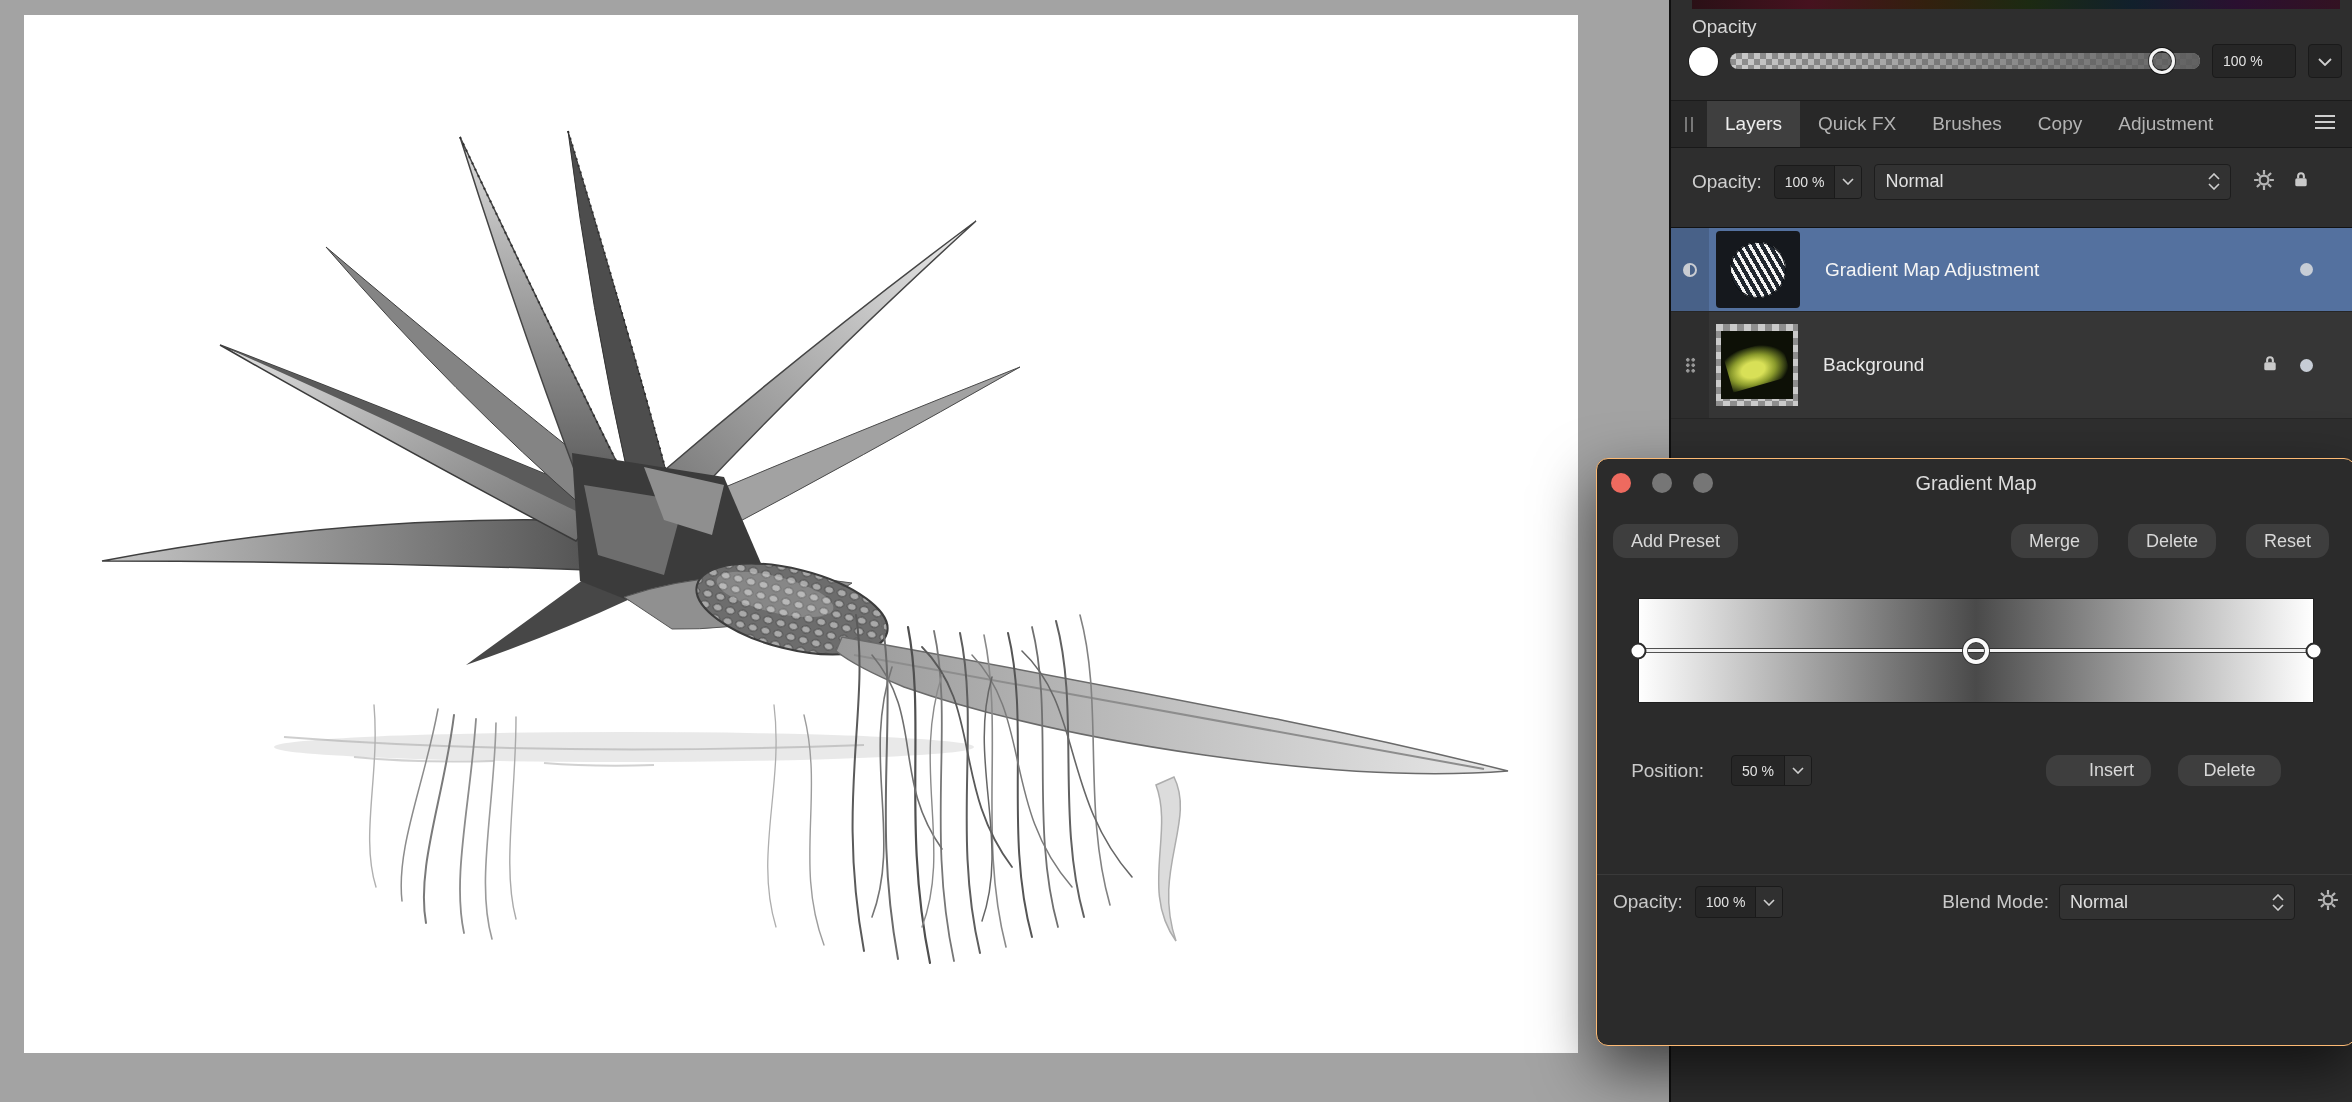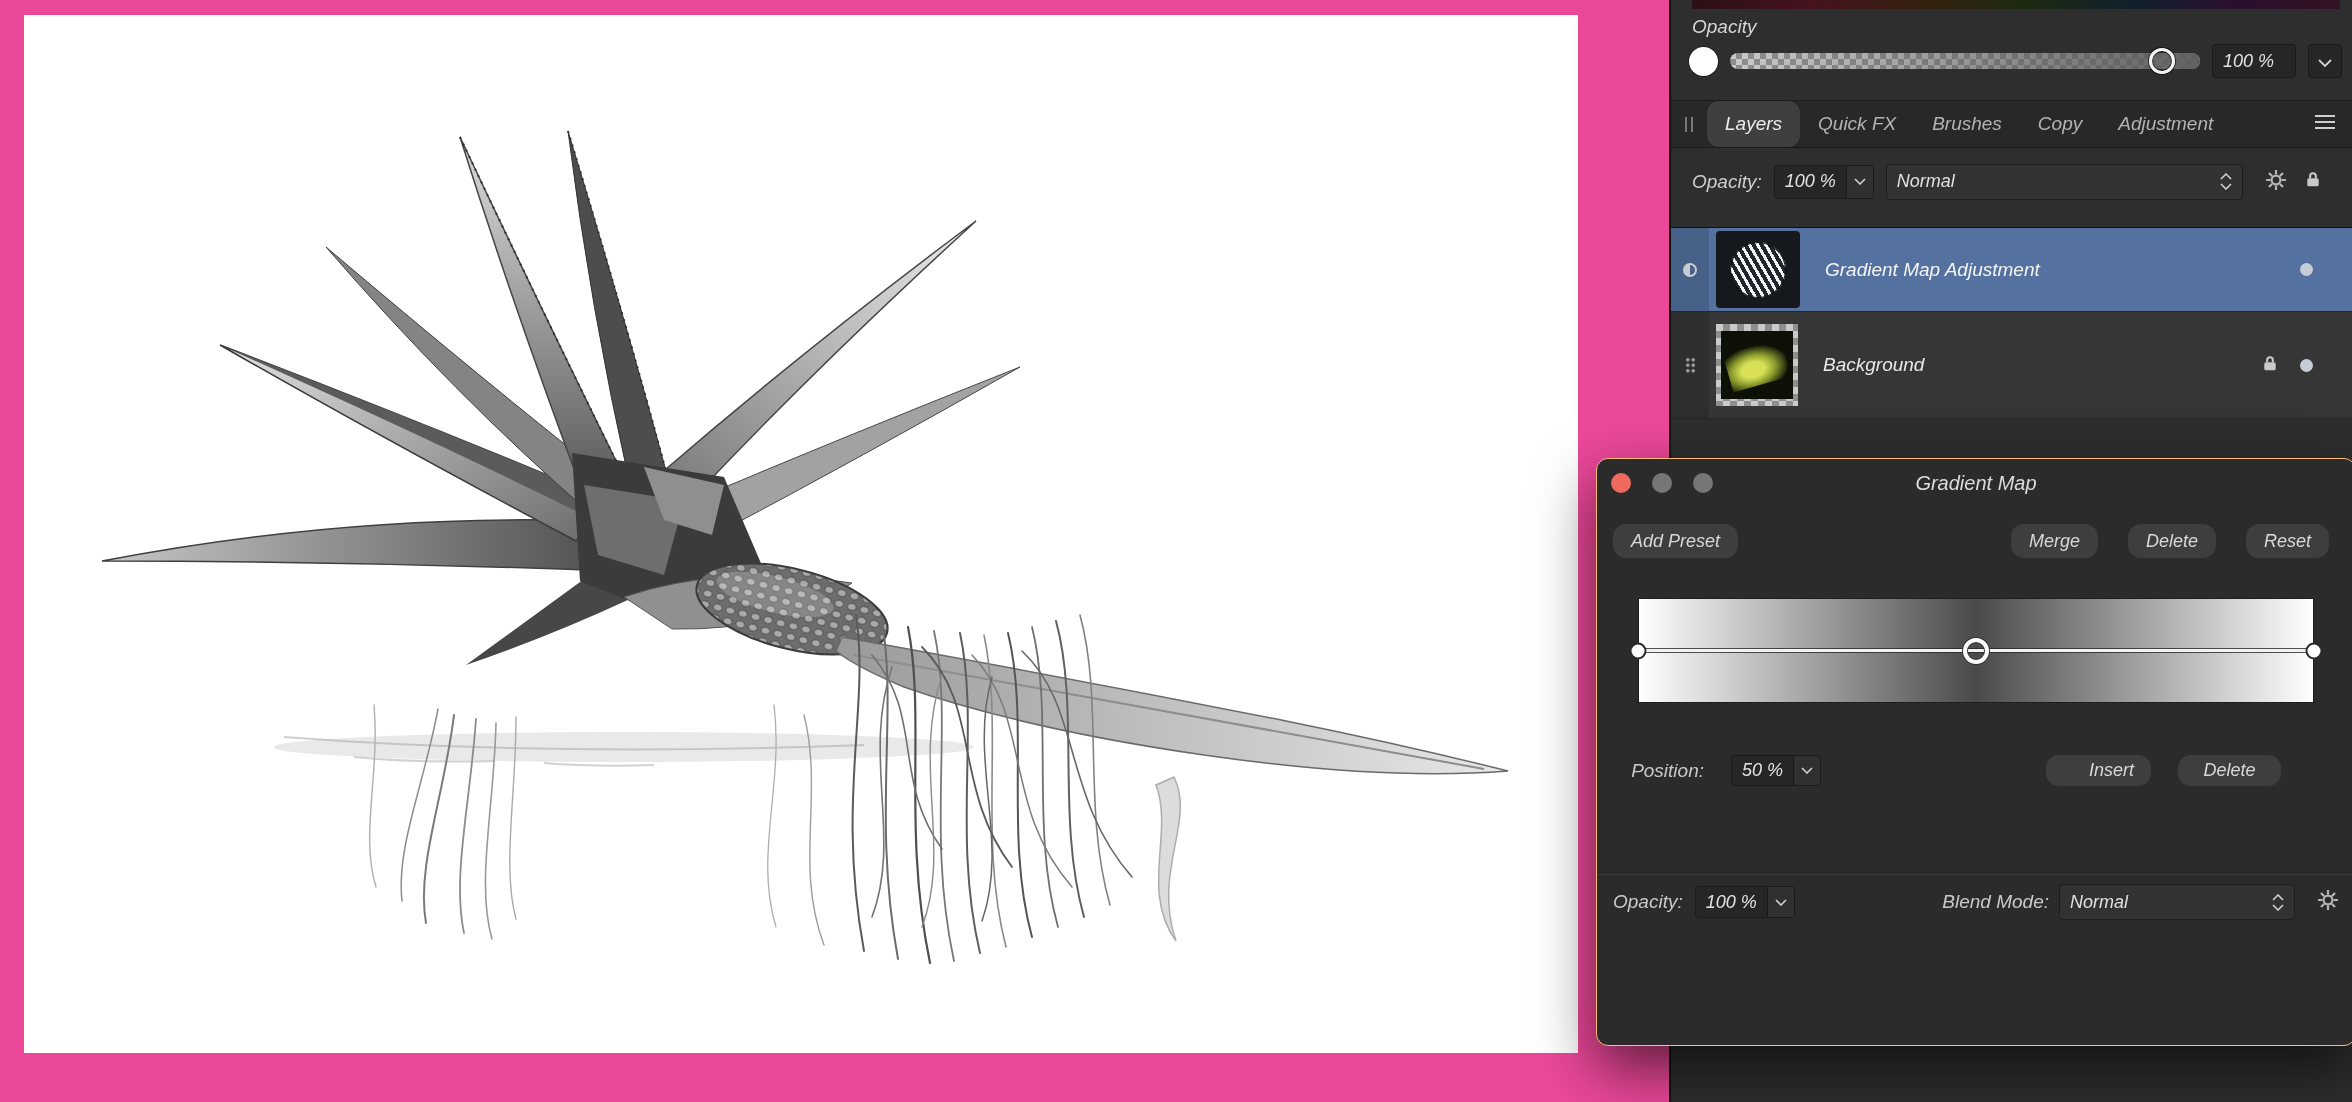--- a/index.html
+++ b/index.html
@@ -1,17 +1,17 @@
 <!DOCTYPE html>
 <html><head>
 <meta charset="utf-8">
 <style>
   html,body{margin:0;padding:0;background:#232323;}
   body{font-family:"Liberation Sans",sans-serif;-webkit-font-smoothing:antialiased;}
-  #screen{position:relative;width:2352px;height:1102px;overflow:hidden;background:#ec4899;font-style:italic;}
+  #screen{position:relative;width:2352px;height:1102px;overflow:hidden;background:#a3a3a3;}
 
   
   .document{position:absolute;left:24px;top:15px;width:1554px;height:1038px;background:#ffffff;overflow:hidden;}
 
   
   .panel-divider{position:absolute;left:1669px;top:0;width:2px;height:1102px;background:#0f0f0f;}
   .right-panel{position:absolute;left:1671px;top:0;width:681px;height:1102px;background:#2e2e2e;}
 
   .colour-section{position:relative;height:101px;background:#2e2e2e;border-bottom:1px solid #1b1b1b;box-sizing:border-box;}
   .top-strip{position:absolute;left:21px;right:12px;top:0;height:9px;
@@ -25,29 +25,29 @@
     background-size:16px 16px;background-position:0 0,8px 8px;}
   .op-track{flex:1;height:16px;border-radius:8px;position:relative;
     background-size:12px 12px;background-position:0 0,6px 6px;}
   .op-fill{position:absolute;inset:0;border-radius:8px;
     background:linear-gradient(to right,rgba(112,112,112,0),rgba(92,92,92,0.95));}
   .op-handle{position:absolute;top:50%;left:92%;width:20px;height:20px;border-radius:50%;
     border:3px solid #f5f5f5;background:transparent;transform:translate(-50%,-50%);
     box-shadow:0 0 0 1px rgba(0,0,0,0.55), inset 0 0 0 1px rgba(0,0,0,0.55);}
 
   .combo{display:flex;align-items:center;height:34px;background:#262626;border:1px solid #1a1a1a;
-    border-radius:4px;color:#e2e2e2;font-size:18px;box-sizing:border-box;}
+    border-radius:4px;color:#e2e2e2;font-size:14px;box-sizing:border-box;}
   .combo .val{padding:0 10px;white-space:nowrap;}
   .combo .chev{width:26px;align-self:stretch;display:flex;align-items:center;justify-content:center;
     border-left:1px solid #1a1a1a;background:#303030;border-radius:0 3px 3px 0;}
 
   .tabbar{height:47px;display:flex;align-items:stretch;background:#282828;border-bottom:1px solid #191919;box-sizing:border-box;}
   .grip{width:36px;display:flex;align-items:center;justify-content:center;gap:4px;}
   .grip i{width:2px;height:15px;background:#787878;}
-  .tab{display:flex;align-items:center;padding:0 18px;font-size:19px;color:#b3b3b3;border-radius:12px;}
+  .tab{display:flex;align-items:center;padding:0 18px;font-size:19px;color:#b3b3b3;}
   .tab.active{background:#3f3f3f;color:#ededed;}
   .menu-btn{width:54px;display:flex;align-items:center;justify-content:center;margin-left:auto;}
 
   .blendrow{height:67px;display:flex;align-items:center;padding:0 14px 0 21px;background:#2e2e2e;}
   .blendrow .lbl{font-size:19px;color:#cfcfcf;margin-right:12px;white-space:nowrap;}
   .dropdown{display:flex;align-items:center;height:36px;background:#323232;border:1px solid #1d1d1d;
     border-radius:4px;padding:0 10px;color:#e0e0e0;font-size:18px;box-sizing:border-box;}
   .updown{display:flex;flex-direction:column;gap:3px;margin-left:auto;}
 
   .layer-stack{margin-top:12px;}

